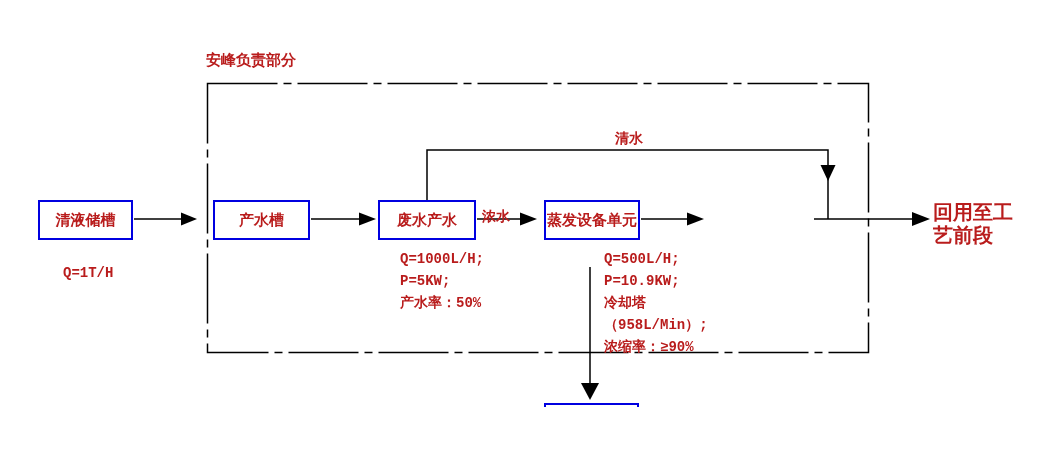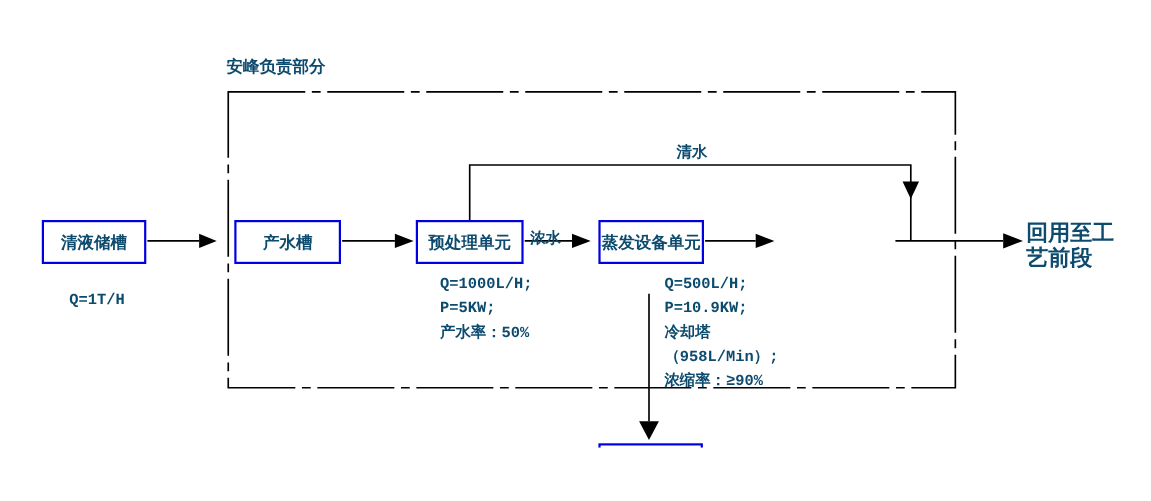--- a/index.html
+++ b/index.html
@@ -1,21 +1,21 @@
 <!DOCTYPE html>
 <html><head>
 <meta charset="utf-8">
 <style>
   html,body{margin:0;padding:0;background:#ffffff;}
   #stage{
     position:relative;
     width:1046px;height:407px;
     background:#ffffff;
     font-family:"Liberation Sans","DejaVu Sans",sans-serif;
-    color:#0c4a6e;
+    color:#b91c1c;
     overflow:hidden;
   }
   #wires{position:absolute;left:0;top:0;width:1046px;height:455px;}
   .pbox{
     position:absolute;
     border:2px solid #0000e0;
     background:#ffffff;
     display:flex;align-items:center;justify-content:center;
     font-weight:bold;font-size:15px;
     white-space:nowrap;
@@ -80,21 +80,21 @@
       <polygon points="581,383 599,383 590,400" fill="#000000"></polygon>
     </g>
   </svg>
 
   <div class="lbl region-label" style="left:206px;top:51px;">安峰负责部分</div>
 
   <div class="pbox" style="left:38px;top:200px;width:95px;height:40px;">清液储槽</div>
 
   <div class="pbox" style="left:213px;top:200px;width:97px;height:40px;">产水槽</div>
 
-  <div class="pbox" style="left:378px;top:200px;width:98px;height:40px;">预处理单元</div>
+  <div class="pbox" style="left:378px;top:200px;width:98px;height:40px;">废水产水</div>
 
   <div class="pbox" style="left:544px;top:200px;width:96px;height:40px;text-align:right;">蒸发设备单元</div>
 
 
   <div class="pbox" style="left:544px;top:403px;width:95px;height:41px;">浓液委外</div>
 
   <div class="lbl flow-label" style="left:482px;top:192px;margin-top:16px;">浓水</div>
 
   <div class="lbl flow-label" style="left:615px;top:130px;">清水</div>
 

